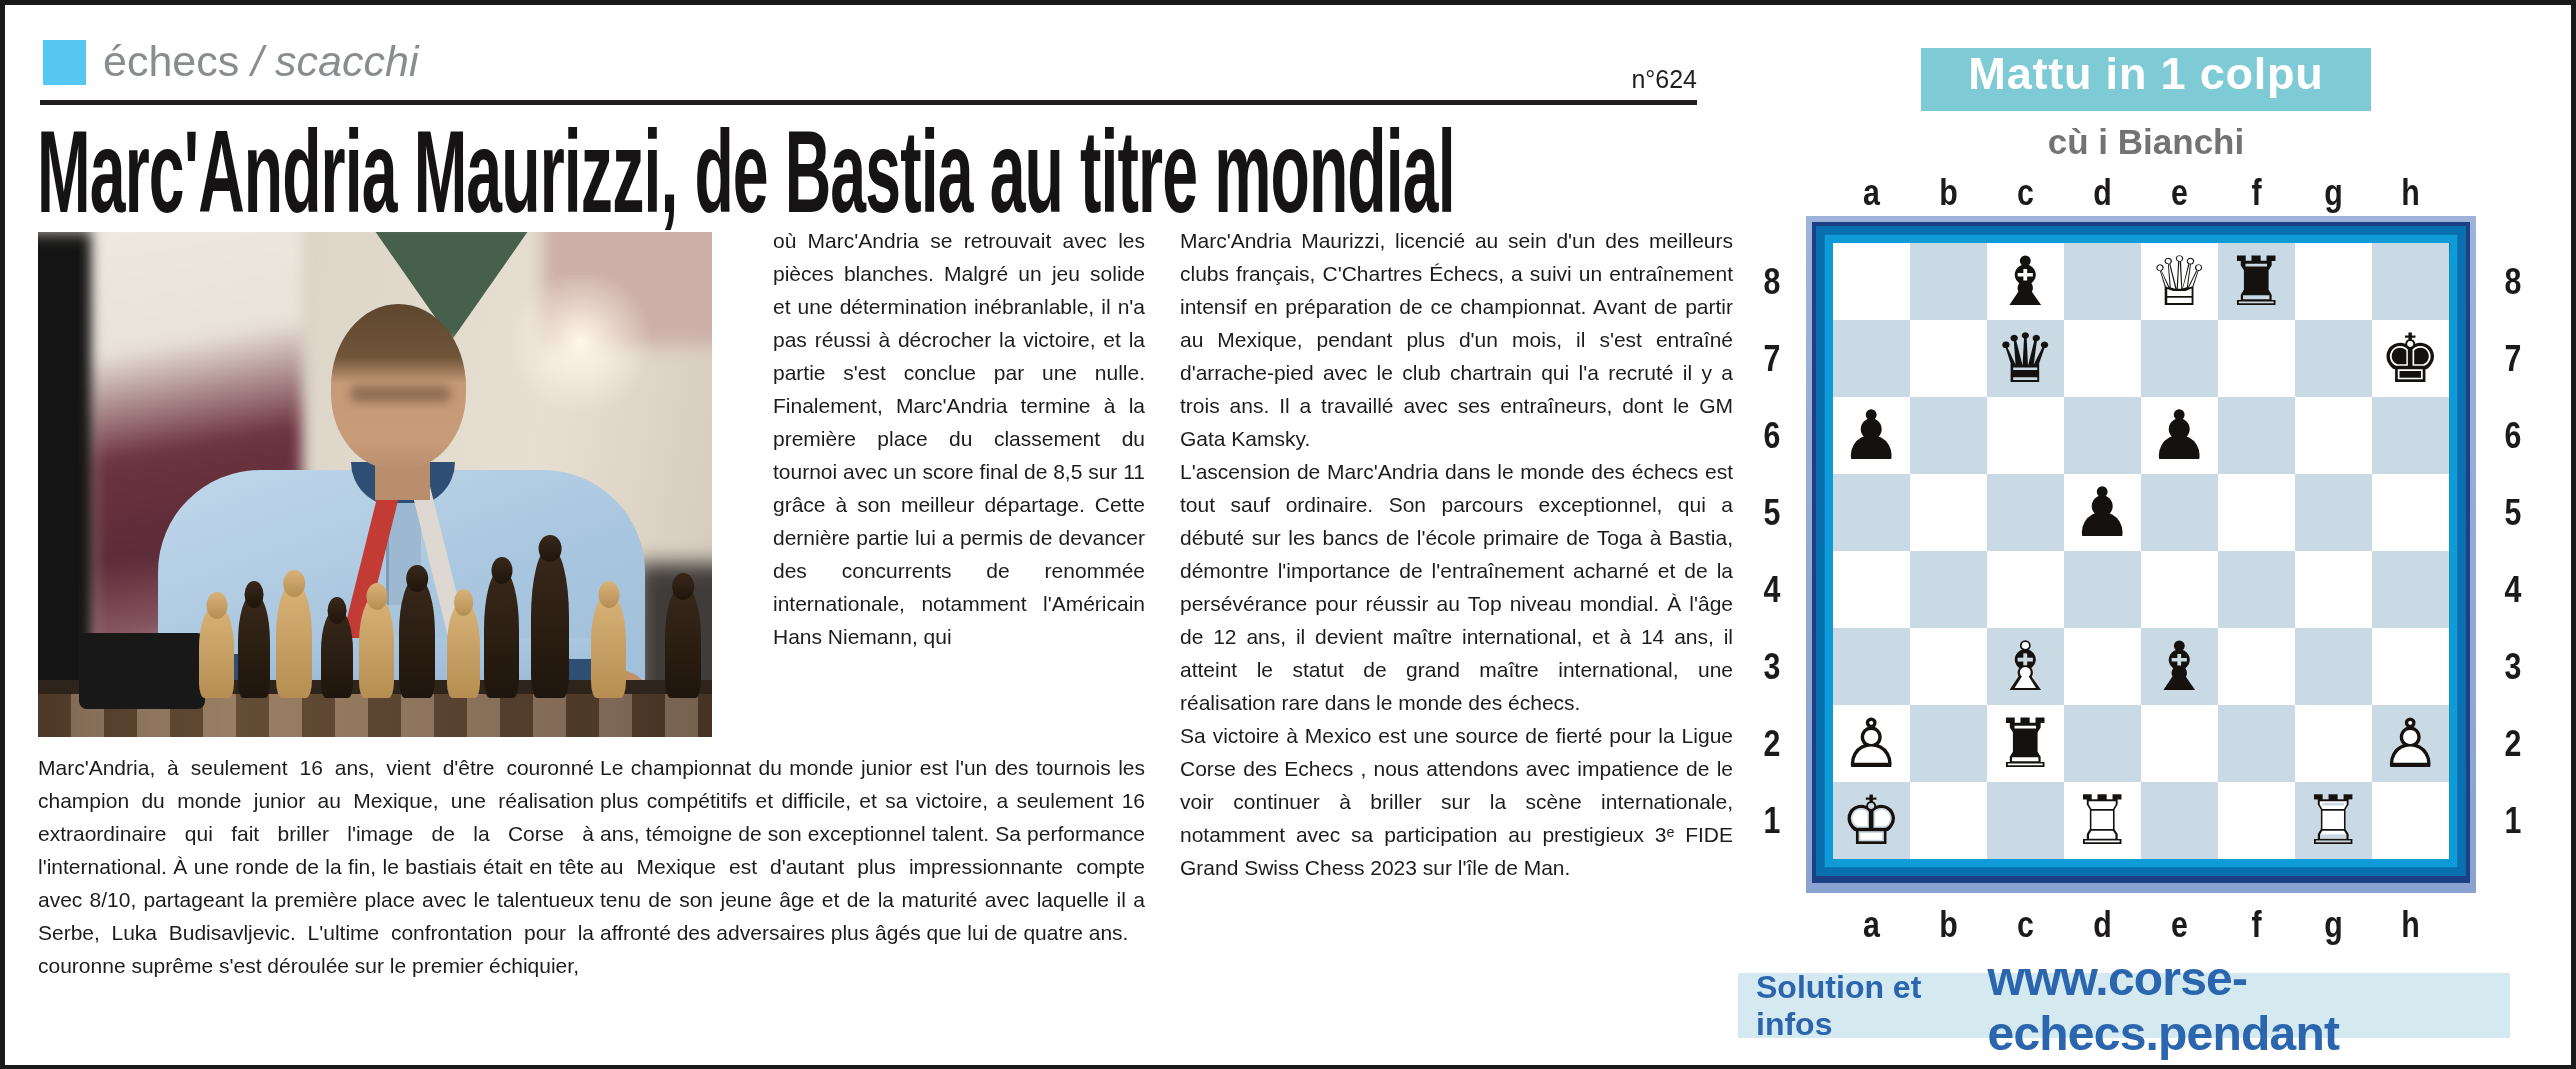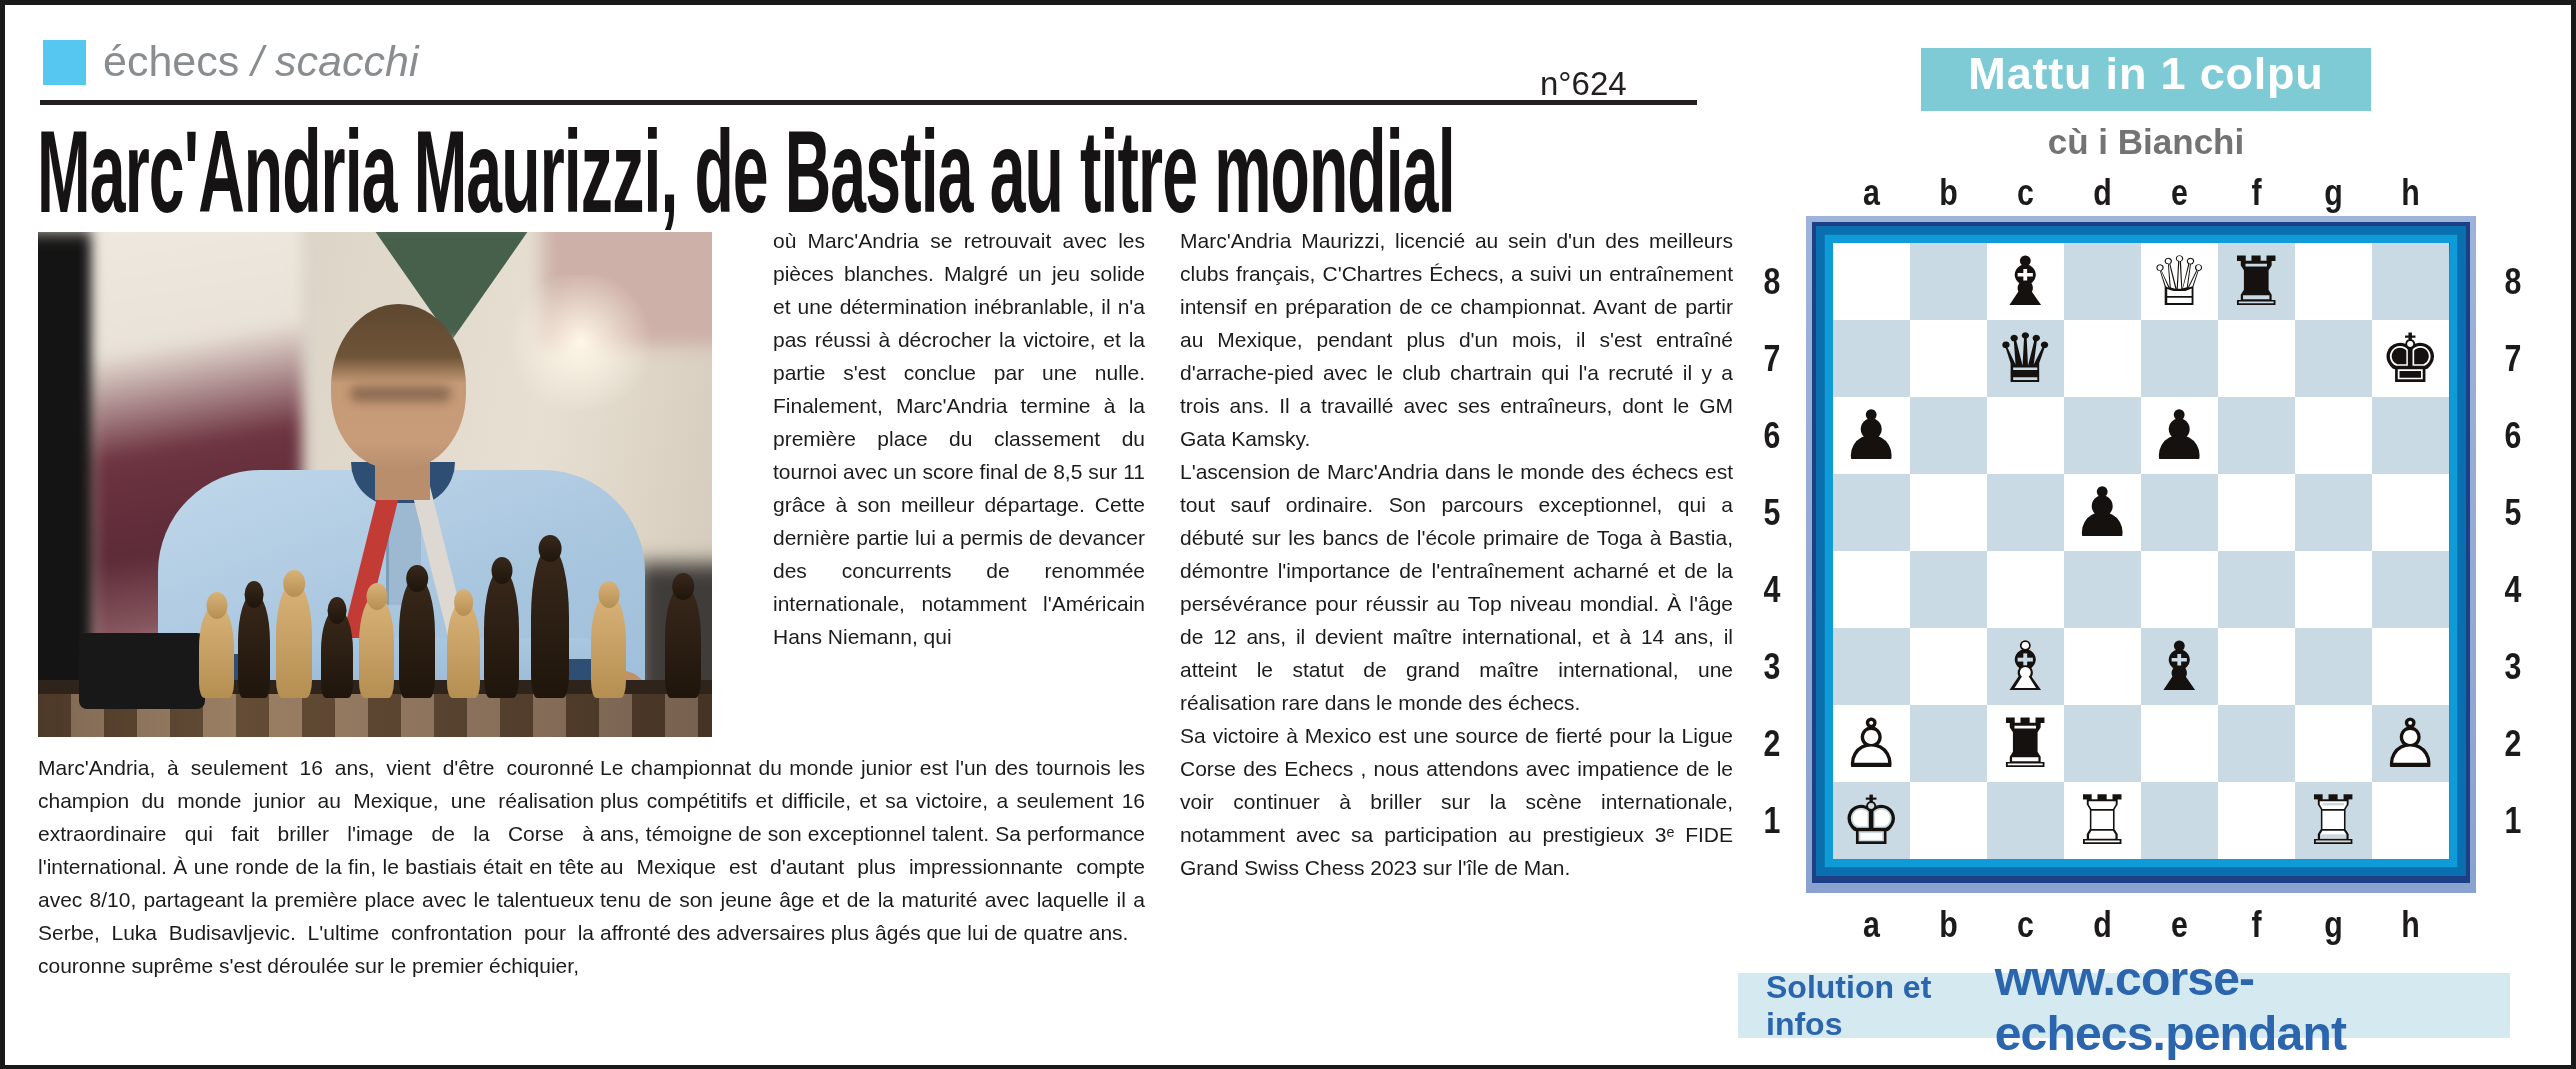--- a/index.html
+++ b/index.html
@@ -5,21 +5,21 @@
   html,body{margin:0;padding:0;background:#e8e8e8;}
   .page{
     position:relative;width:2576px;height:1070px;background:#ffffff;
     border:5.5px solid #1a1a1a;box-sizing:border-box;overflow:hidden;
     font-family:"Liberation Sans","DejaVu Sans",sans-serif;color:#1d1a1b;
   }
   
   .kicker-square{position:absolute;left:38px;top:35px;width:43px;height:45px;background:#56c7f0;}
   .kicker{position:absolute;left:98px;top:22px;height:68px;font-size:43px;line-height:68px;color:#8a8d90;white-space:nowrap;}
   .kicker .it{font-style:italic;}
-  .issue-number{position:absolute;left:1535px;top:60px;width:157px;font-size:33px;color:#231f20;}
+  .issue-number{position:absolute;left:1535px;top:60px;width:157px;text-align:right;font-size:25px;color:#231f20;}
   .header-rule{position:absolute;left:35px;top:95px;width:1657px;height:4.7px;background:#231f20;}
   .headline{
     position:absolute;left:31.5px;top:115px;font-size:117px;line-height:104px;font-weight:bold;
     letter-spacing:-1.6px;white-space:nowrap;transform:scaleX(.55);transform-origin:left top;color:#161314;
   }
   
   .bodytext{font-size:21px;line-height:33px;text-align:justify;color:#1c1c1c;}
   .bodytext p{margin:0;}
   .col-middle-top{position:absolute;left:768px;top:219px;width:372px;height:526px;overflow:hidden;}
   .col-left{position:absolute;left:33px;top:746px;width:556px;height:309px;overflow:hidden;}
@@ -95,21 +95,21 @@
     grid-template-rows:repeat(8,77px);box-shadow:inset 0 12.6px 15.7px -7.9px rgba(10,40,80,.45);}
   .sq{width:77px;height:77px;position:relative;}
   .sq.light{background:#ffffff;}
   .sq.dark{background:#c9dae5;}
   .piece{position:absolute;inset:0;text-align:center;font-family:"DejaVu Sans",sans-serif;
     font-size:68px;line-height:77px;color:#14110f;}
   .piece i{font-style:normal;position:absolute;left:0;top:0;width:100%;height:100%;}
   .piece .fill{color:#ffffff;}
   .piece .line{color:#14110f;}
   .solution-banner{position:absolute;left:1733px;top:968px;width:772px;height:65px;background:#d5eaf0;
-    display:flex;align-items:center;padding-left:28px;box-sizing:border-box;}
+    display:flex;align-items:center;padding-left:18px;box-sizing:border-box;}
   .solution-label{font-size:32px;font-weight:bold;color:#2a65ae;}
   .solution-url{font-size:48px;font-weight:bold;color:#2a65ae;margin-left:17.3px;letter-spacing:-0.8px;}
 </style>
 </head>
 <body>
 
 <div class="page">
 
   <div class="kicker-square"></div>
   <div class="kicker"><span>échecs</span><span class="it"> / </span><span class="it">scacchi</span></div>

